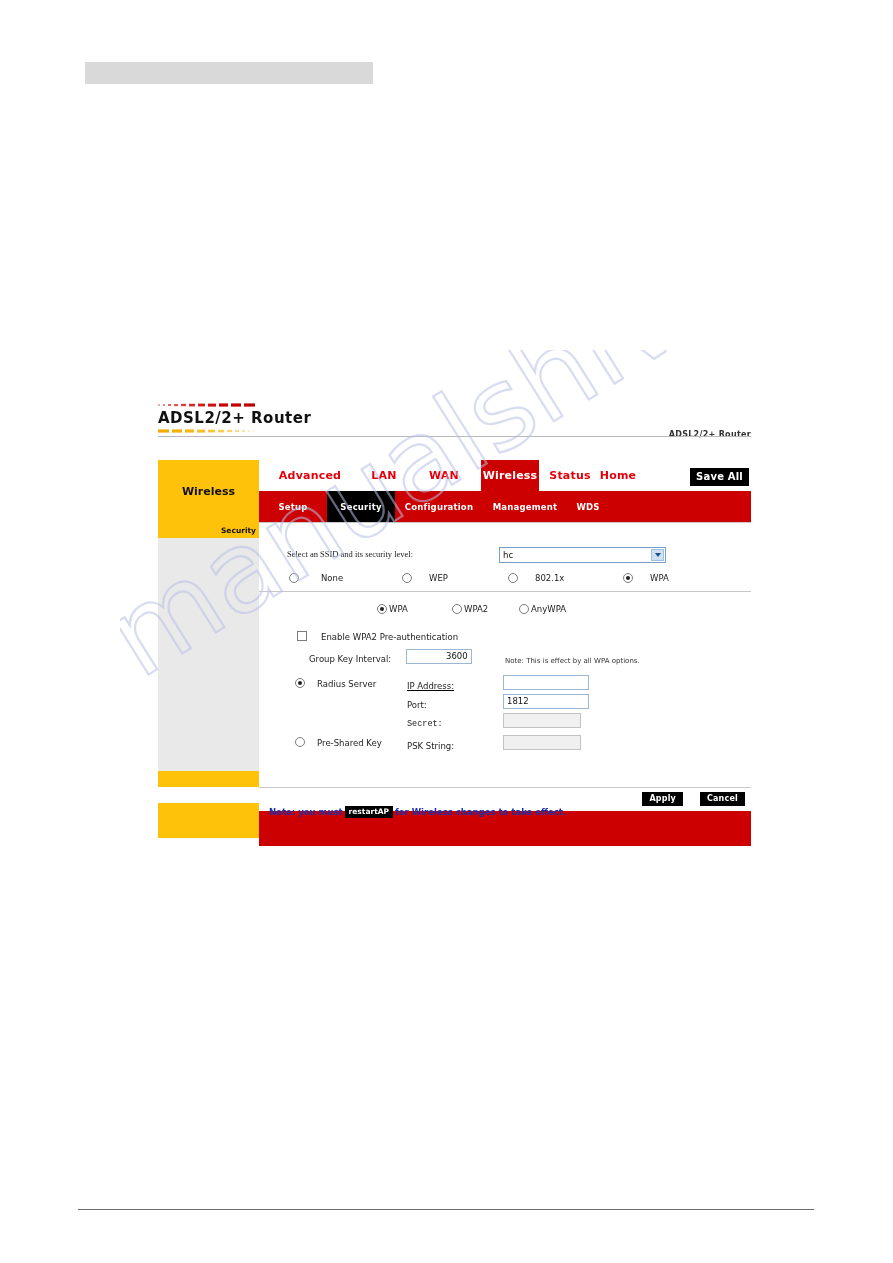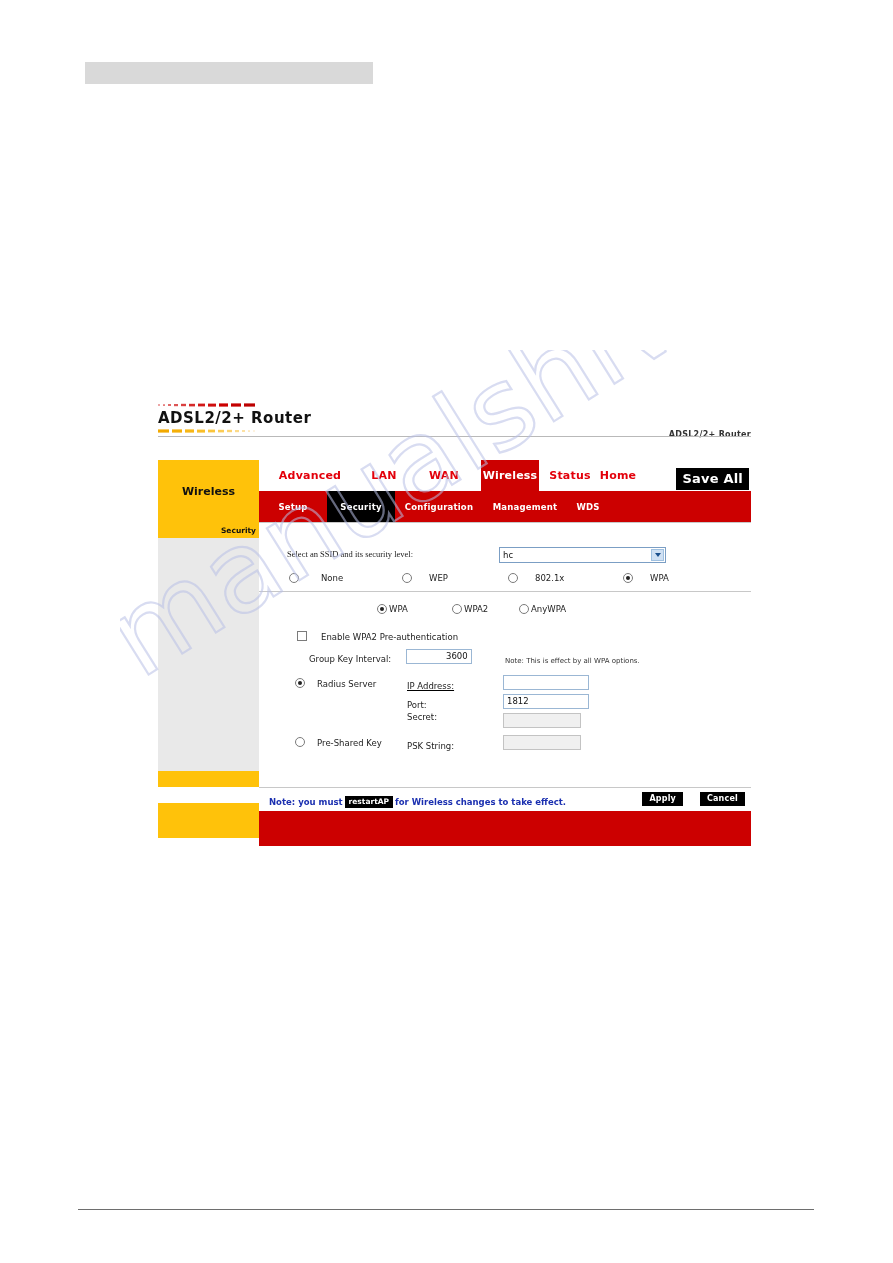--- a/index.html
+++ b/index.html
@@ -107,21 +107,21 @@
     display: flex; align-items: center; justify-content: center;
     font-size: 11px; font-weight: bold; letter-spacing: .2px;
     color: #E3000B;
     cursor: pointer;
   }
   .tab.active { background: #CC0000; color: #ffffff; }
   .save-all {
     position: absolute;
     right: 2px; top: 8px;
     background: #000000; color: #ffffff;
-    font-size: 13px; font-weight: bold;
+    font-size: 10px; font-weight: bold;
     padding: 2px 5px 3px 5px;
     letter-spacing: .2px;
     border: 1px solid #000;
     cursor: pointer;
   }
   .subtabs {
     position: absolute;
     left: 101px; top: 31px;
     width: 492px; height: 31px;
     background: #CC0000;
@@ -244,21 +244,21 @@
   .note-text {
     position: absolute; left: 10px; top: 6px;
     font-size: 8.5px; font-weight: bold; color: #1a2fb0;
     white-space: nowrap;
   }
   .restart-chip {
     display: inline-block;
     background: #000; color: #fff;
     font-size: 7.5px; font-weight: bold;
     padding: 1px 4px 2px 4px;
-    margin: 2px 2px;
+    margin: 12px 2px;
     vertical-align: 1px;
   }
   .btn-black {
     position: absolute; top: 4px;
     background: #000000; color: #fff;
     font-size: 8px; font-weight: bold;
     padding: 2px 7px 3px 7px;
     letter-spacing: .2px;
     cursor: pointer;
   }
@@ -420,21 +420,21 @@
           <input class="txt" style="width: 86px;" type="text" value="">
         </div>
 
         <div class="row" style="left:148px; top:170px;">
           <span class="lbl">Port:</span>
         </div>
         <div class="row" style="left:244px; top:166px;">
           <input class="txt" style="width: 86px;" type="text" value="1812">
         </div>
 
-        <div class="row" style="left:148px; top:182px;">
+        <div class="row" style="left:148px; top:190px;font-family:Liberation Mono, monospace;">
           <span class="lbl">Secret:</span>
         </div>
         <div class="row" style="left:244px; top:185px;">
           <input class="txt disabled" style="width: 78px;" type="text" value="">
         </div>
 
         <div class="row" style="left:36px; top:208px;">
           <span class="radio"></span>
           <span class="lbl" style="margin-left:7px;">Pre-Shared Key</span>
         </div>

